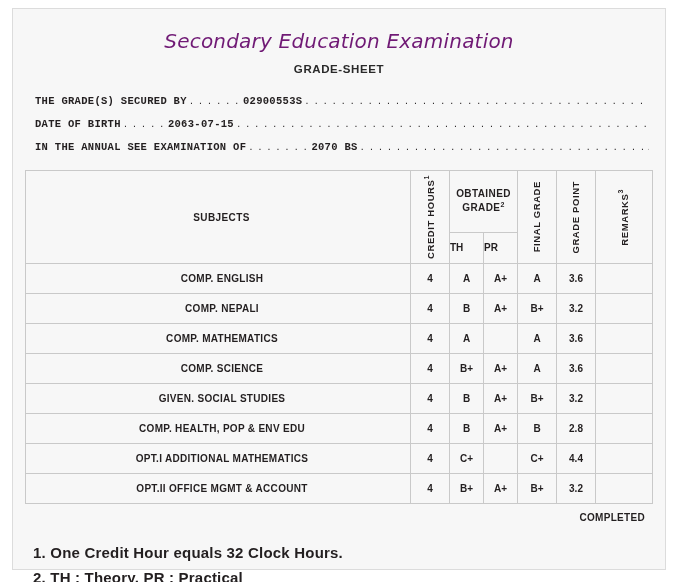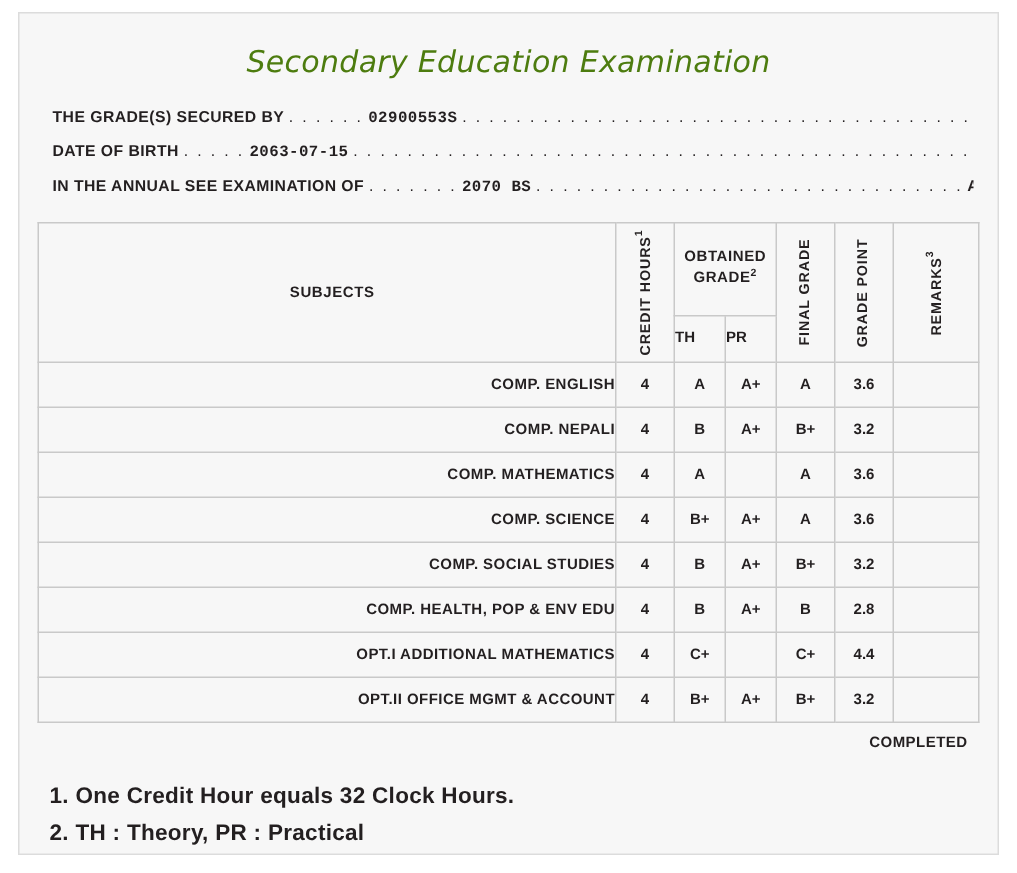--- a/index.html
+++ b/index.html
@@ -20,21 +20,21 @@
     width: 654px;
     height: 562px;
     margin: 8px auto 0 auto;
     background: #f7f7f7;
     border: 1px solid #dcdcdc;
     box-sizing: border-box;
     padding: 14px 12px 0 12px;
   }
   .title {
     text-align: center;
-    color: #4d7c0f;
+    color: #701a75;
     font-family: "DejaVu Sans", sans-serif;
     font-size: 20px;
     font-style: italic;
     letter-spacing: 0.2px;
     margin: 6px 0 0 0;
   }
   .subtitle {
     text-align: center;
     color: #2a2a2a;
     font-size: 11.5px;
@@ -47,21 +47,21 @@
     margin: 14px 4px 0 6px;
   }
   .info-line {
     font-size: 10.5px;
     letter-spacing: 0.3px;
     padding: 5px 0 5px 4px;
     white-space: nowrap;
     overflow: hidden;
     font-weight: bold;
   }
-  .info-line .lead { font-weight: bold; }
+  .info-line .lead { font-weight: bold; font-family: Liberation Mono, monospace; }
   .info-line .val { font-weight: bold; font-family: Liberation Mono, monospace; }
   .info-line .dots { letter-spacing: 1.6px; font-weight: normal; }
   .info-line .tail { font-weight: bold; }
 
   table.marks {
     width: 100%;
     border-collapse: collapse;
     margin-top: 12px;
     table-layout: fixed;
   }
@@ -105,21 +105,21 @@
   }
   .sub-th {
     text-align: left;
     font-size: 9.5px;
     font-weight: bold;
     padding: 3px 0;
     width: 33px;
   }
   .th-remarks { width: 56px; }
   td.subject {
-    text-align: right;
+    text-align: center;
     padding: 6px 0 6px 8px;
     font-size: 10px;
     letter-spacing: 0.3px;
     font-weight: bold;
     height: 17px;
   }
   td.ctr {
     text-align: center;
     font-size: 10px;
     font-weight: bold;
@@ -150,20 +150,21 @@
     line-height: 1.65;
   }
   sup { font-size: 7px; }
 </style>
 </head>
 <body>
 
 <div class="sheet">
 
   <div class="title">Secondary Education Examination</div>
+  <div class="subtitle">GRADE-SHEET</div>
 
   <div class="info-block">
     <div class="info-line">
       <span class="lead">THE GRADE(S) SECURED BY</span>
       <span class="dots">. . . . . .</span>
       <span class="val">02900553S</span>
       <span class="dots">. . . . . . . . . . . . . . . . . . . . . . . . . . . . . . . . . . . . . . . . . . . . . . . . . . .</span>
     </div>
     <div class="info-line">
       <span class="lead">DATE OF BIRTH</span>
@@ -237,21 +238,21 @@
         <tr>
           <td class="subject">COMP. SCIENCE</td>
           <td class="ctr">4</td>
           <td class="ctr">B+</td>
           <td class="ctr">A+</td>
           <td class="ctr">A</td>
           <td class="ctr">3.6</td>
           <td class="ctr"></td>
         </tr>
         <tr>
-          <td class="subject">COMP. SOCIAL STUDIES</td>
+          <td class="subject">GIVEN. SOCIAL STUDIES</td>
           <td class="ctr">4</td>
           <td class="ctr">B</td>
           <td class="ctr">A+</td>
           <td class="ctr">B+</td>
           <td class="ctr">3.2</td>
           <td class="ctr"></td>
         </tr>
         <tr>
           <td class="subject">COMP. HEALTH, POP &amp; ENV EDU</td>
           <td class="ctr">4</td>

